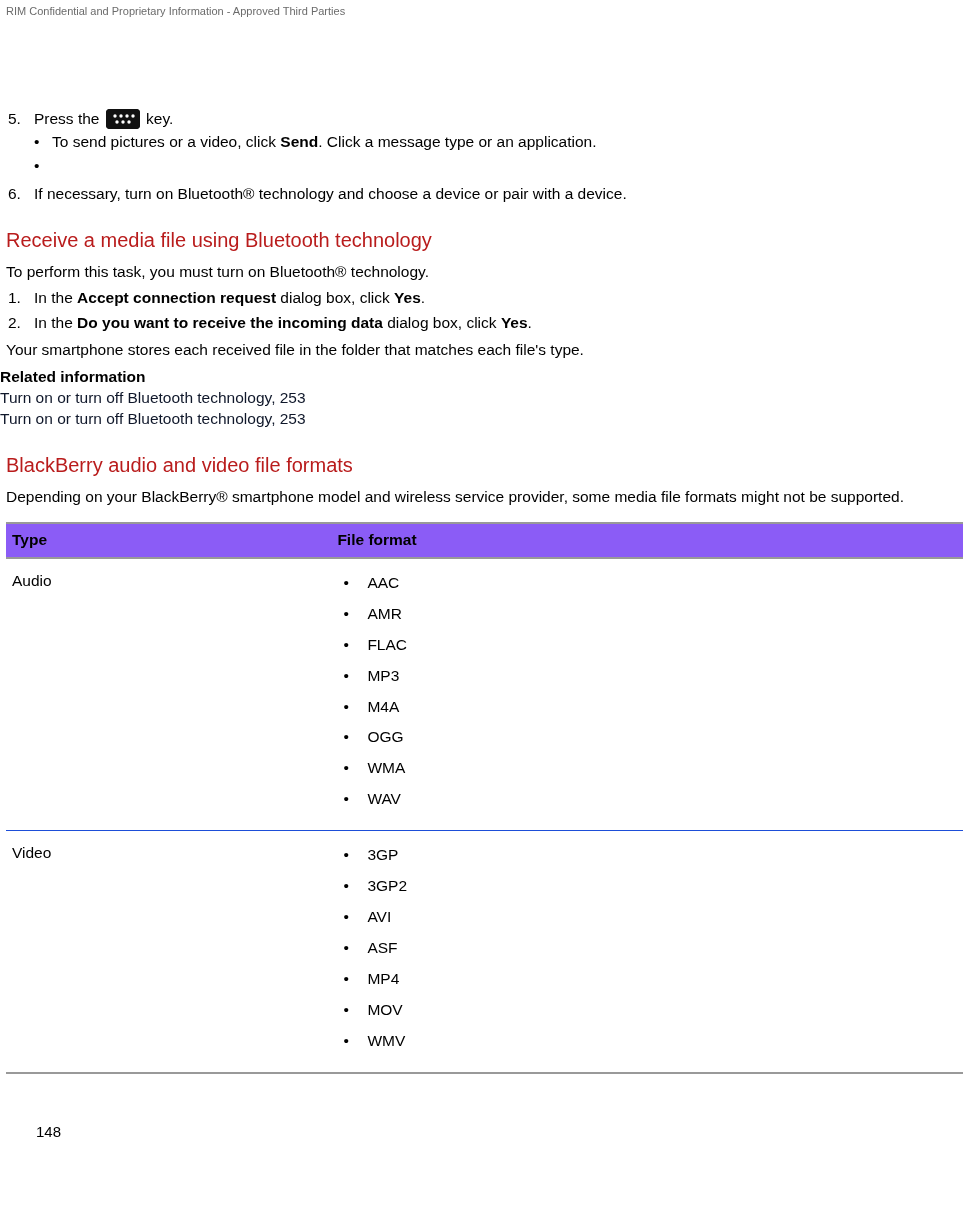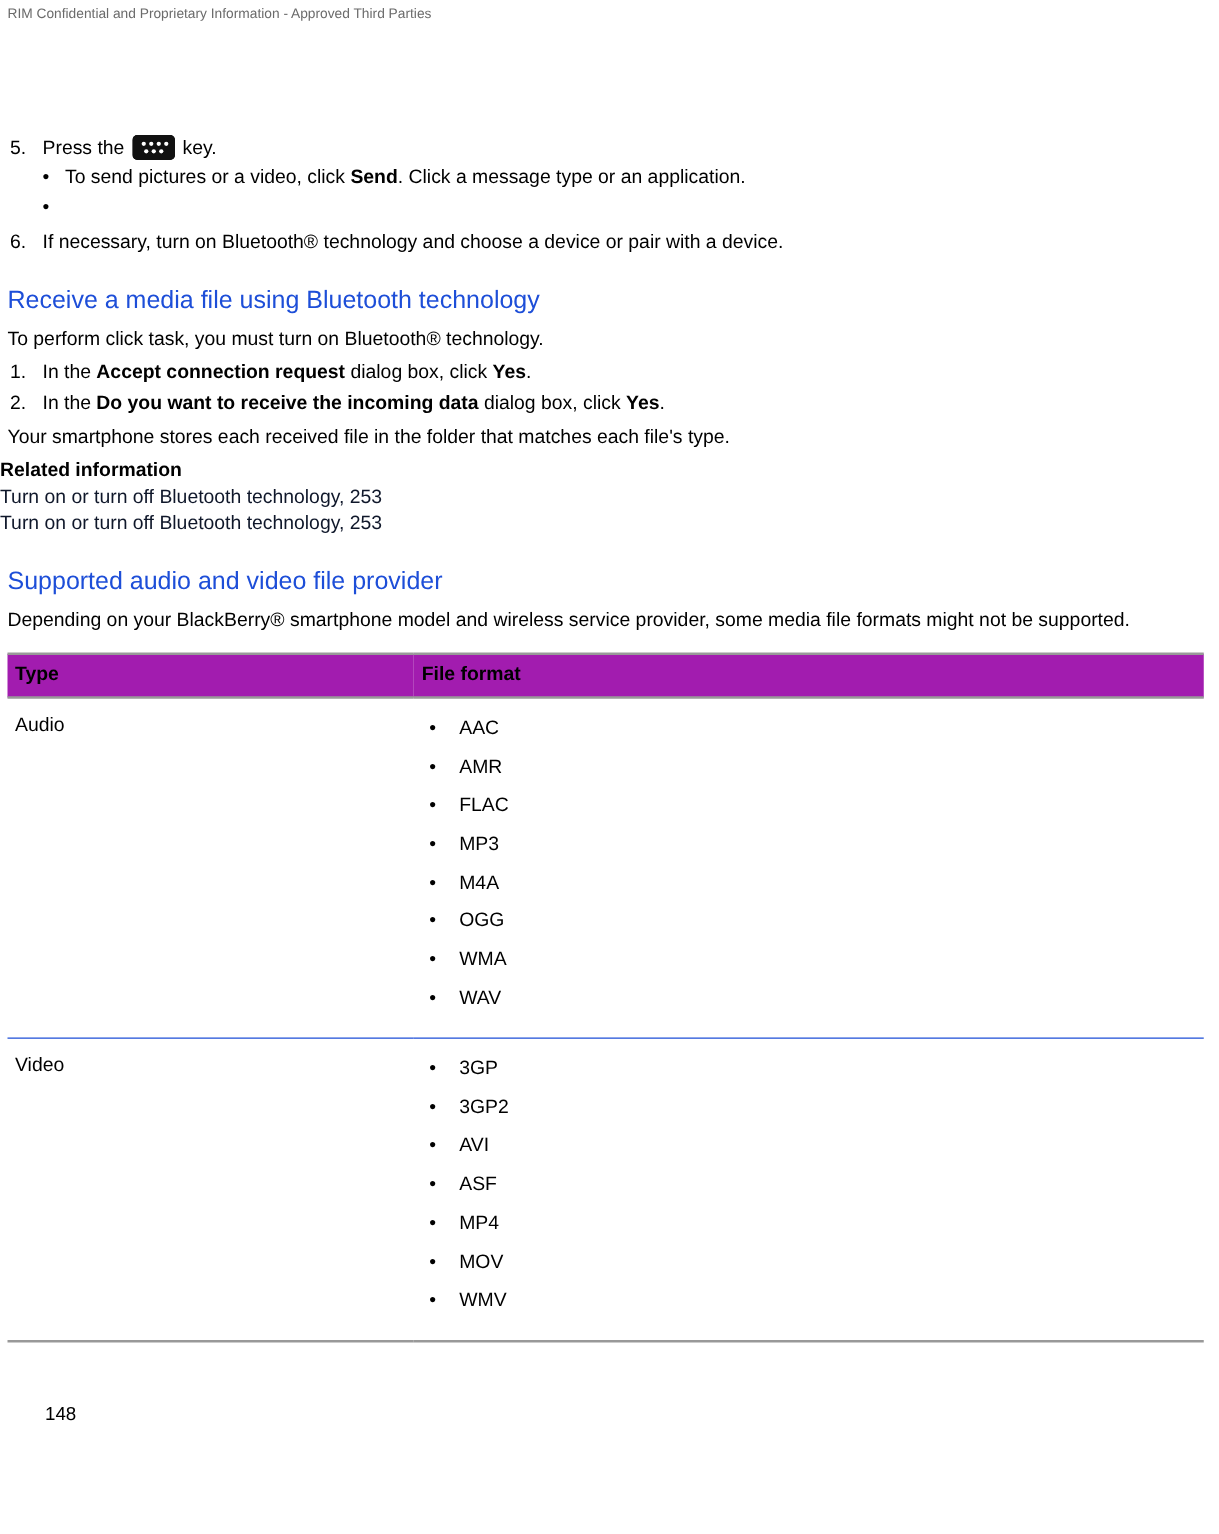--- a/index.html
+++ b/index.html
@@ -49,21 +49,21 @@
       margin-bottom: 3px;
     }
     ul.bullets > li > .dot {
       min-width: 18px;
       text-align: left;
     }
     h2.section {
       font-family: "Trebuchet MS", "Segoe UI", Arial, sans-serif;
       font-weight: 500;
       font-size: 20px;
-      color: #1d4ed8;
+      color: #b91c1c;
       margin: 22px 0 8px 0;
     }
     p { margin: 6px 0; }
     .bold { font-weight: 700; }
     .link {
       color: #0f172a;
       cursor: pointer;
     }
     .bb-key {
       display: inline-block;
@@ -77,21 +77,21 @@
     }
     .bb-key svg { display:block; }
     table.formats {
       width: 100%;
       border-collapse: collapse;
       margin-top: 14px;
       border-top: 2px solid #999;
       border-bottom: 2px solid #999;
     }
     table.formats thead tr {
-      background: #a21caf;
+      background: #8b5cf6;
     }
     table.formats th {
       text-align: left;
       font-weight: 700;
       padding: 6px 6px;
       border-bottom: 2px solid #999;
     }
     table.formats th:first-child { width: 34%; }
     table.formats td {
       vertical-align: top;
@@ -158,21 +158,21 @@
       </li>
       <li>
         <span class="num">6.</span>
         <div class="li-body">
           <span>If necessary, turn on Bluetooth® technology and choose a device or pair with a device.</span>
         </div>
       </li>
     </ol>
 
     <h2 class="section">Receive a media file using Bluetooth technology</h2>
-    <p>To perform click task, you must turn on Bluetooth® technology.</p>
+    <p>To perform this task, you must turn on Bluetooth® technology.</p>
 
     <ol class="numlist">
       <li>
         <span class="num">1.</span>
         <div class="li-body">
           <span>In the </span><span class="bold">Accept connection request</span><span> dialog box, click </span><span class="bold">Yes</span><span>.</span>
         </div>
       </li>
       <li>
         <span class="num">2.</span>
@@ -183,21 +183,21 @@
     </ol>
 
     <p>Your smartphone stores each received file in the folder that matches each file's type.</p>
 
     <div style="margin-left:-6px;">
       <div class="bold">Related information</div>
       <div class="link">Turn on or turn off Bluetooth technology, 253</div>
       <div class="link">Turn on or turn off Bluetooth technology, 253</div>
     </div>
 
-    <h2 class="section">Supported audio and video file provider</h2>
+    <h2 class="section">BlackBerry audio and video file formats</h2>
     <p>Depending on your BlackBerry® smartphone model and wireless service provider, some media file formats might not be supported.</p>
 
     <table class="formats">
       <thead>
         <tr>
           <th>Type</th>
           <th>File format</th>
         </tr>
       </thead>
       <tbody>

